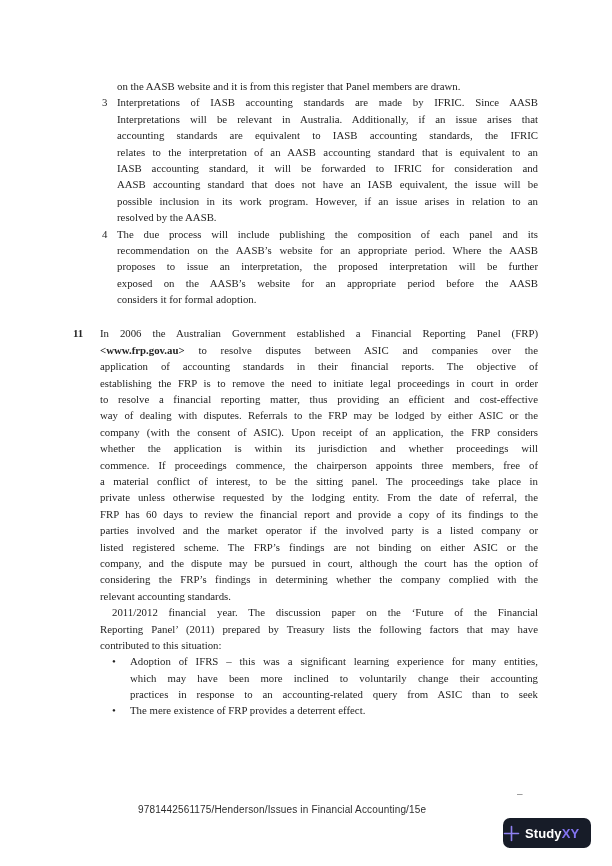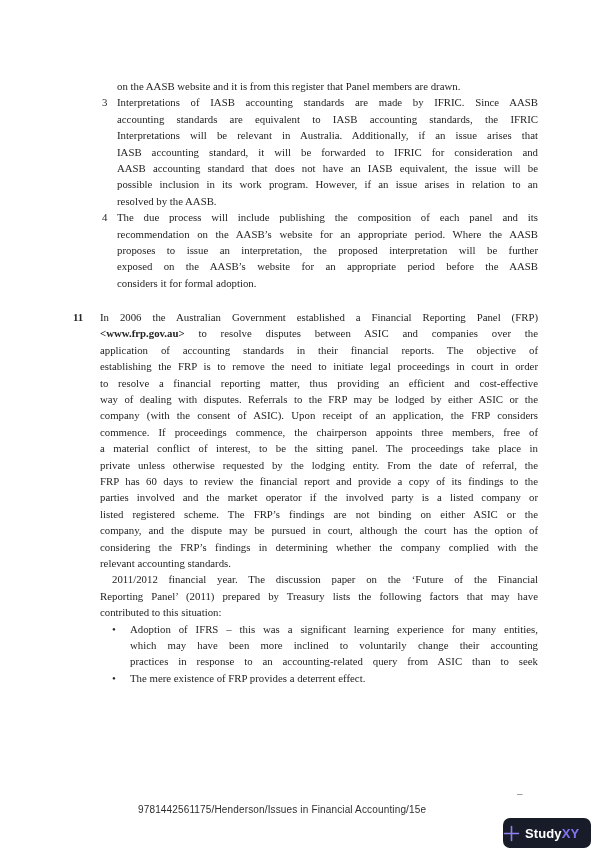--- a/index.html
+++ b/index.html
@@ -93,22 +93,23 @@
 <div class="page">
 
   <div class="textcol">
 
     <div class="cont-line">on the AASB website and it is from this register that Panel members are drawn.</div>
 
     <div class="numitem">
       <span class="num">3</span>
       <div>
           <div class="ln">Interpretations of IASB accounting standards are made by IFRIC. Since AASB</div>
+          <div class="ln">Interpretations will be relevant in Australia. Additionally, if an issue arises that</div>
           <div class="ln">accounting standards are equivalent to IASB accounting standards, the IFRIC</div>
-          <div class="ln">Interpretations will be relevant in Australia. Additionally, if an issue arises that</div>
+          <div class="ln">relates to the interpretation of an AASB accounting standard that is equivalent to an</div>
           <div class="ln">IASB accounting standard, it will be forwarded to IFRIC for consideration and</div>
           <div class="ln">AASB accounting standard that does not have an IASB equivalent, the issue will be</div>
           <div class="ln">possible inclusion in its work program. However, if an issue arises in relation to an</div>
           <div class="ln last">resolved by the AASB.</div>
         </div>
     </div>
 
     <div class="numitem">
       <span class="num">4</span>
       <div>
@@ -123,20 +124,21 @@
     <div class="item11">
       <span class="num">11</span>
       <div>
           <div class="ln">In 2006 the Australian Government established a Financial Reporting Panel (FRP)</div>
           <div class="ln"><b>&lt;www.frp.gov.au&gt;</b> to resolve disputes between ASIC and companies over the</div>
           <div class="ln">application of accounting standards in their financial reports. The objective of</div>
           <div class="ln">establishing the FRP is to remove the need to initiate legal proceedings in court in order</div>
           <div class="ln">to resolve a financial reporting matter, thus providing an efficient and cost-effective</div>
           <div class="ln">way of dealing with disputes. Referrals to the FRP may be lodged by either ASIC or the</div>
           <div class="ln">company (with the consent of ASIC). Upon receipt of an application, the FRP considers</div>
+          <div class="ln">whether the application is within its jurisdiction and whether proceedings will</div>
           <div class="ln">commence. If proceedings commence, the chairperson appoints three members, free of</div>
           <div class="ln">a material conflict of interest, to be the sitting panel. The proceedings take place in</div>
           <div class="ln">private unless otherwise requested by the lodging entity. From the date of referral, the</div>
           <div class="ln">FRP has 60 days to review the financial report and provide a copy of its findings to the</div>
           <div class="ln">parties involved and the market operator if the involved party is a listed company or</div>
           <div class="ln">listed registered scheme. The FRP’s findings are not binding on either ASIC or the</div>
           <div class="ln">company, and the dispute may be pursued in court, although the court has the option of</div>
           <div class="ln">considering the FRP’s findings in determining whether the company complied with the</div>
           <div class="ln last">relevant accounting standards.</div>
         </div>

